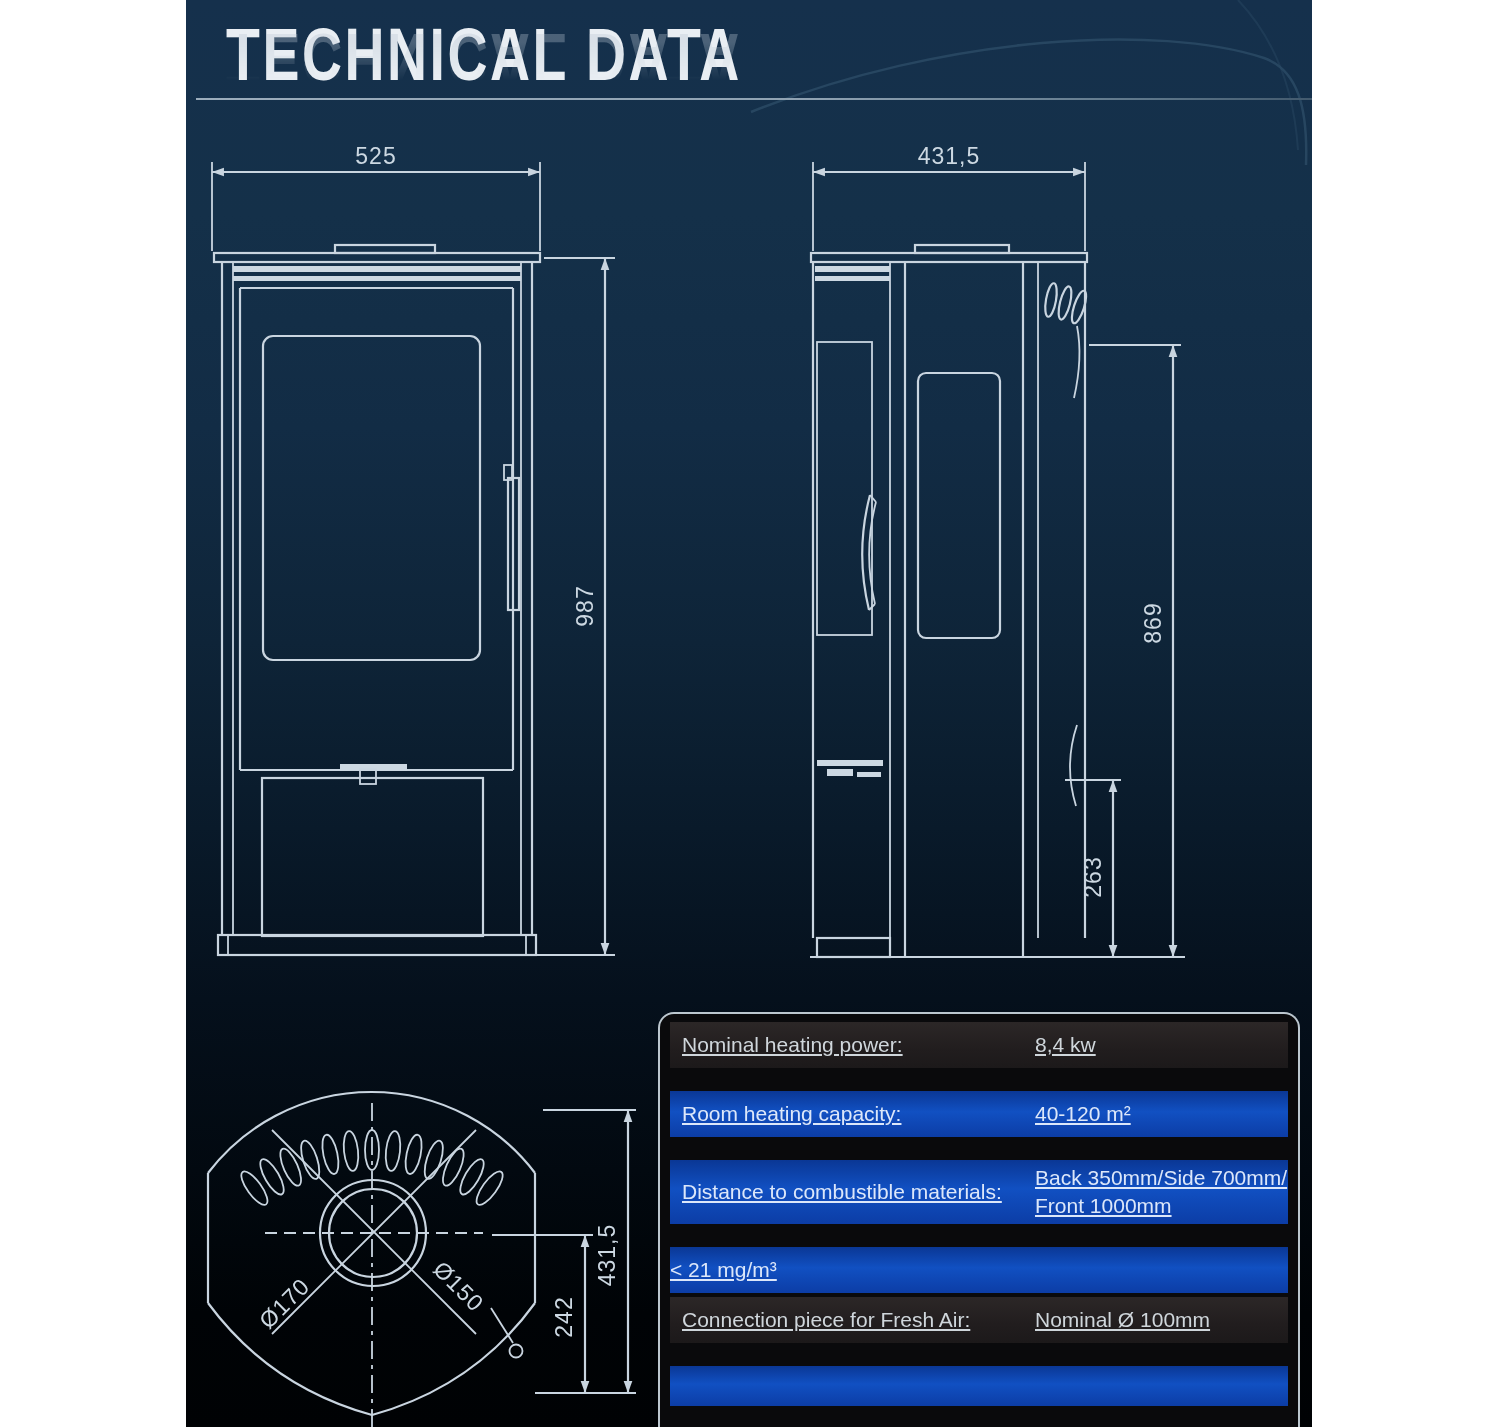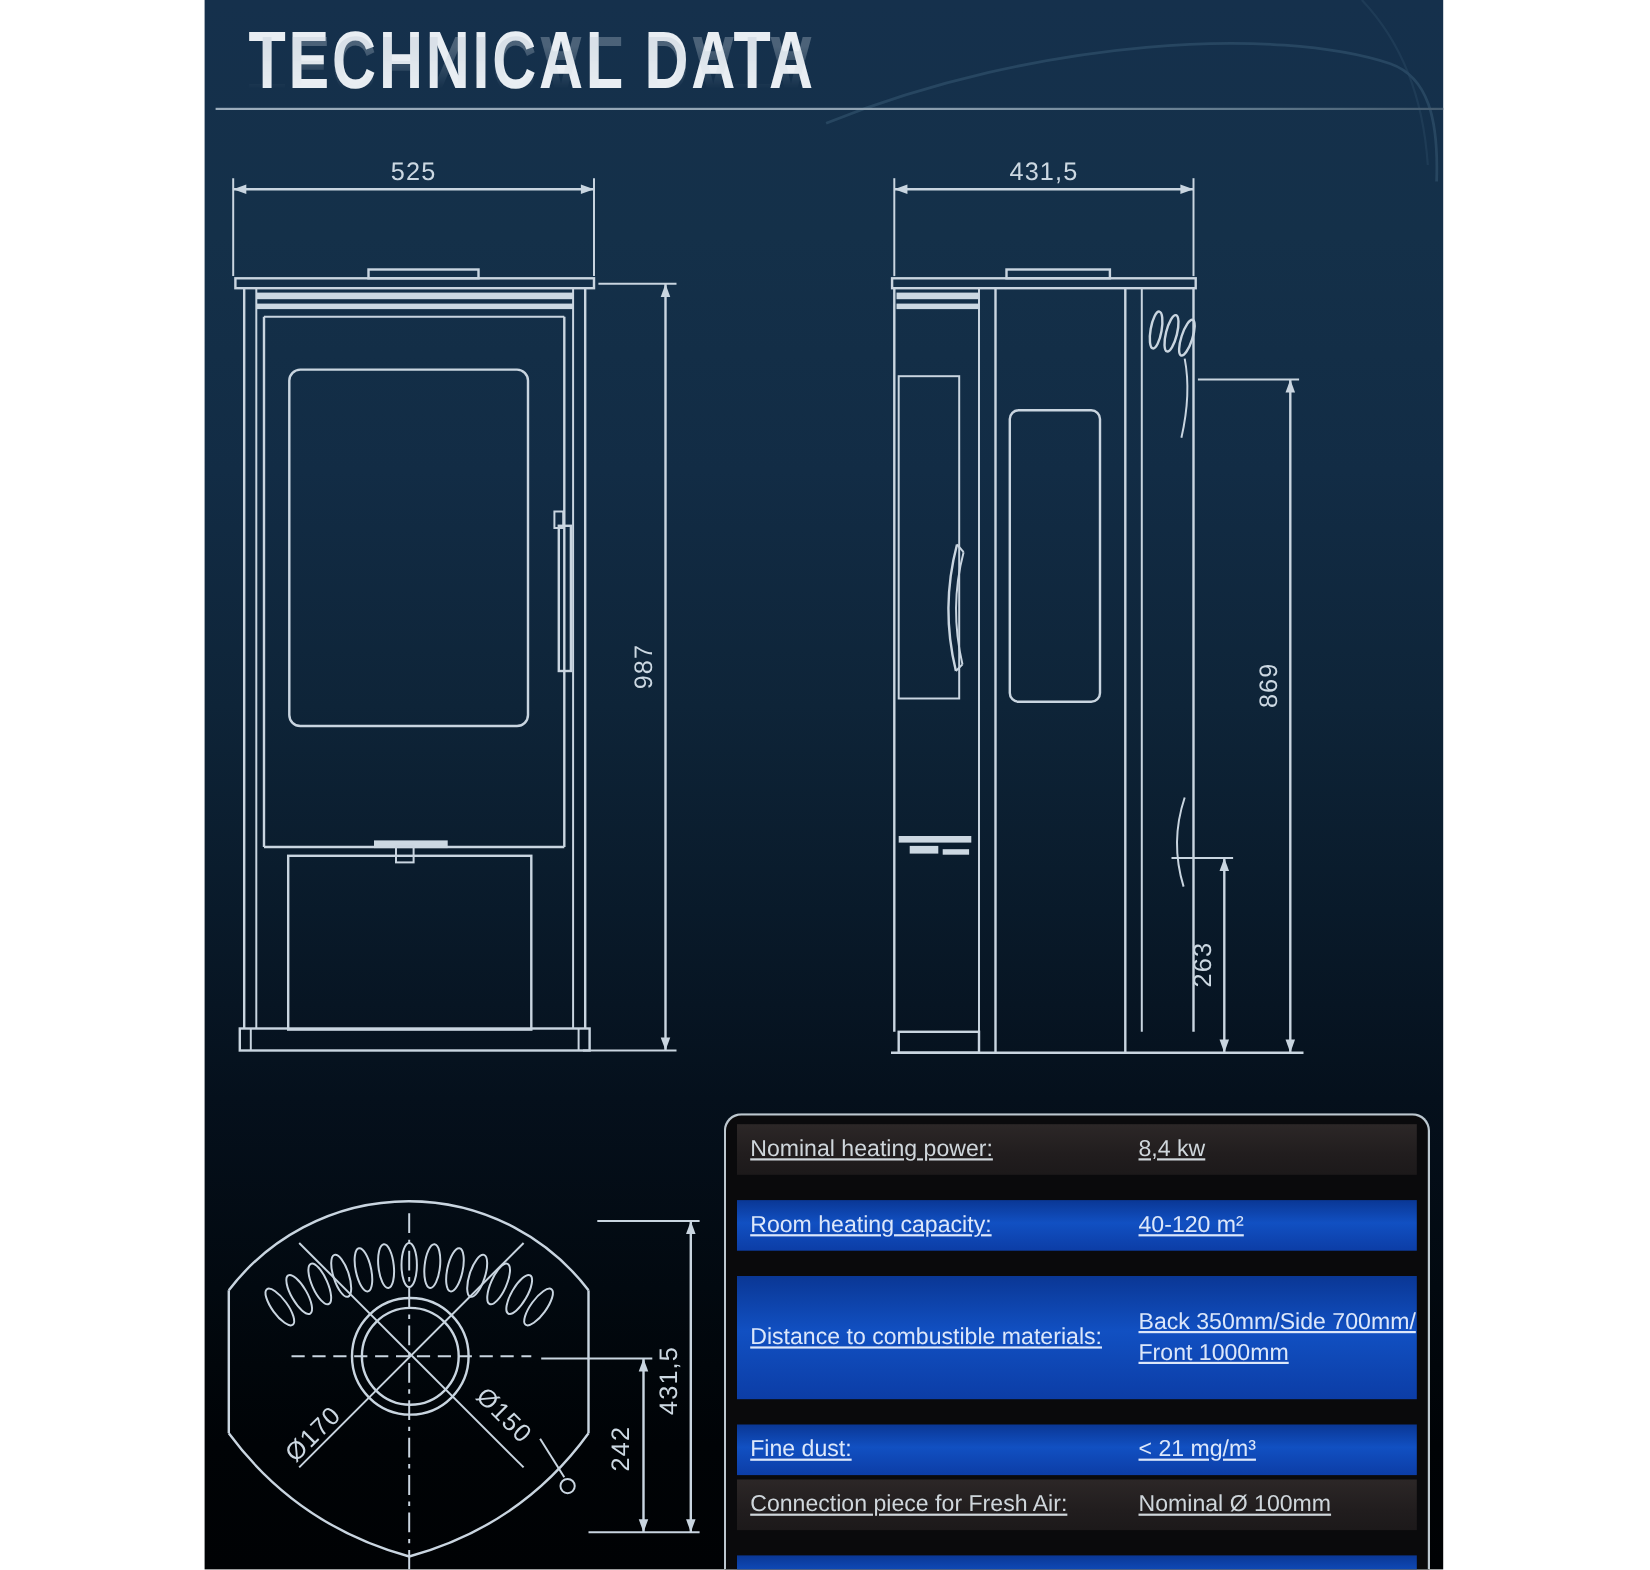--- a/index.html
+++ b/index.html
@@ -26,21 +26,21 @@
   svg .ln{stroke:#c9d5e0;stroke-width:2.2;fill:none;}
   svg .thin{stroke-width:1.8;}
   svg .fillbar{fill:#ccd8e2;stroke:none;}
   svg text{font-family:"Liberation Sans",sans-serif;font-size:23px;fill:#ccd8e2;
            stroke:none;letter-spacing:1px;}
   
   .spec-table{position:absolute;left:472px;top:1012px;width:642px;height:415px;
     box-sizing:border-box;background:#0a0a0c;border:2px solid #bcc7cf;border-bottom:none;
     border-radius:16px 16px 0 0;padding:8px 10px 0 10px;overflow:hidden;}
   .trow{display:flex;align-items:center;height:46px;margin-bottom:4px;font-size:21px;text-decoration:underline;}
-  .trow.tall{height:112px;}
+  .trow.tall{height:64px;}
   .trow.dark{background:linear-gradient(180deg,#2c2727 0%,#211d1e 60%,#1c191a 100%);color:#cfd6db;}
   .trow.blue{background:linear-gradient(180deg,#0a3795 0%,#1150c2 45%,#0c3da6 100%);color:#dce7fa;margin-top:23px;}
   .trow.partial{height:40px;margin-bottom:0;}
   .tlabel{width:353px;padding-left:12px;flex:none;}
   .tvalue{flex:1;white-space:pre-line;line-height:1.35;}
 </style>
 </head>
 <body>
 
 <div class="page">
@@ -216,21 +216,20 @@
       <div class="trow blue">
         <div class="tlabel">Room heating capacity:</div>
         <div class="tvalue">40-120 m²</div>
       </div>
       <div class="trow blue tall">
         <div class="tlabel">Distance to combustible materials:</div>
         <div class="tvalue">Back 350mm/Side 700mm/
 Front 1000mm</div>
       </div>
       <div class="trow blue">
-        <div class="tlabel">Fine dust:</div>
         <div class="tvalue">&lt; 21 mg/m³</div>
       </div>
       <div class="trow dark">
         <div class="tlabel">Connection piece for Fresh Air:</div>
         <div class="tvalue">Nominal Ø 100mm</div>
       </div>
       <div class="trow blue partial"></div>
     </div>
 
   </div>

